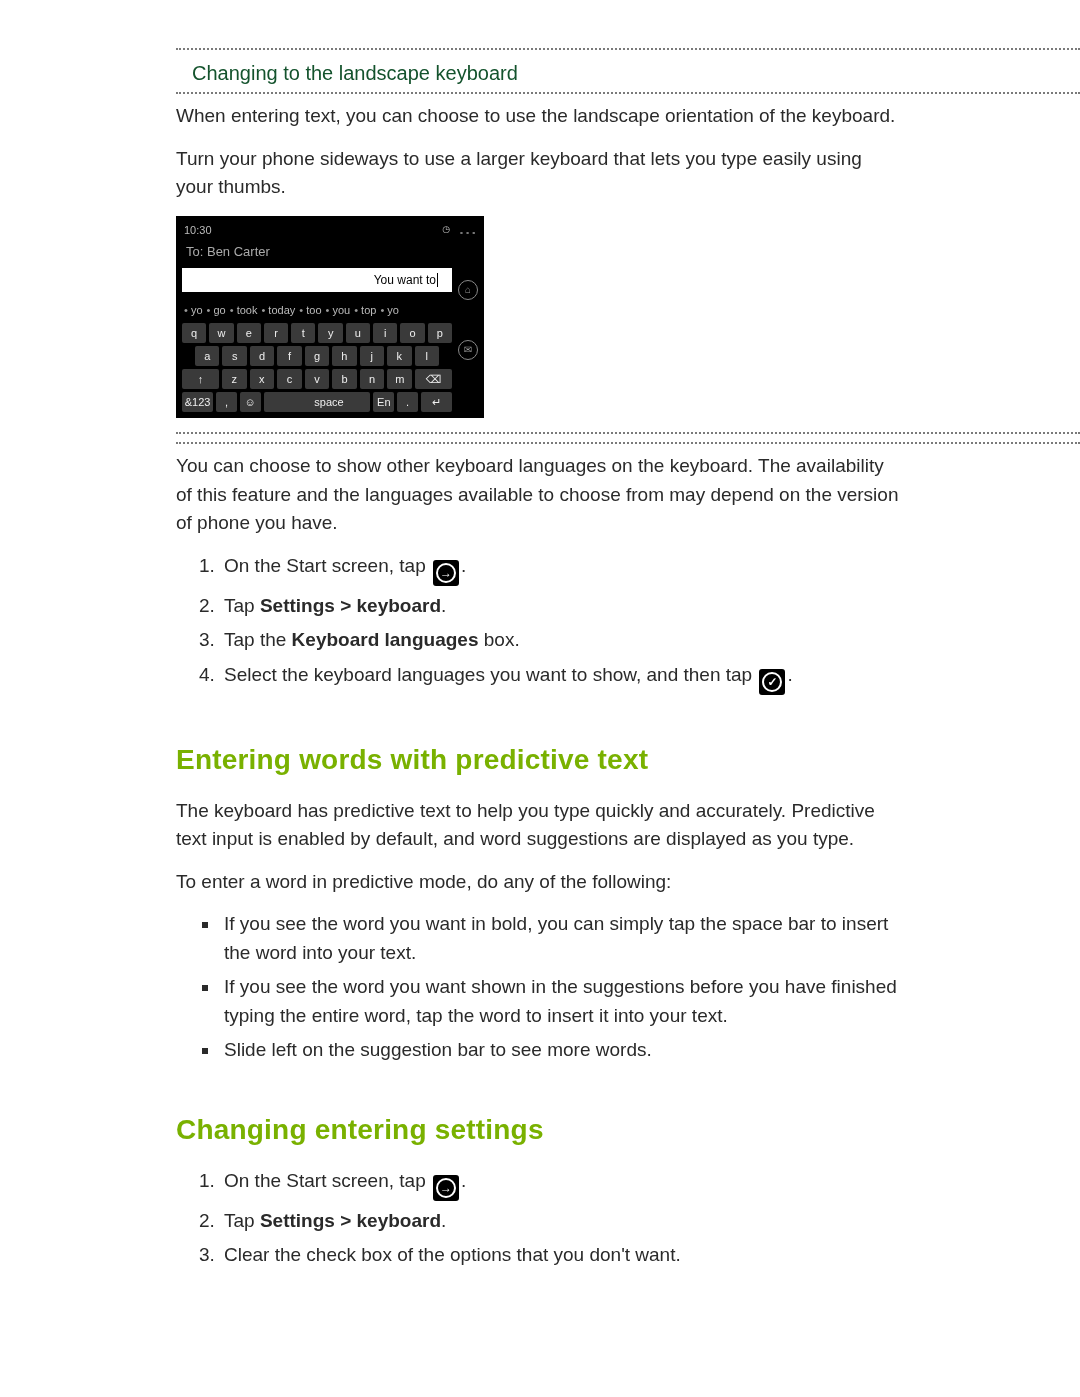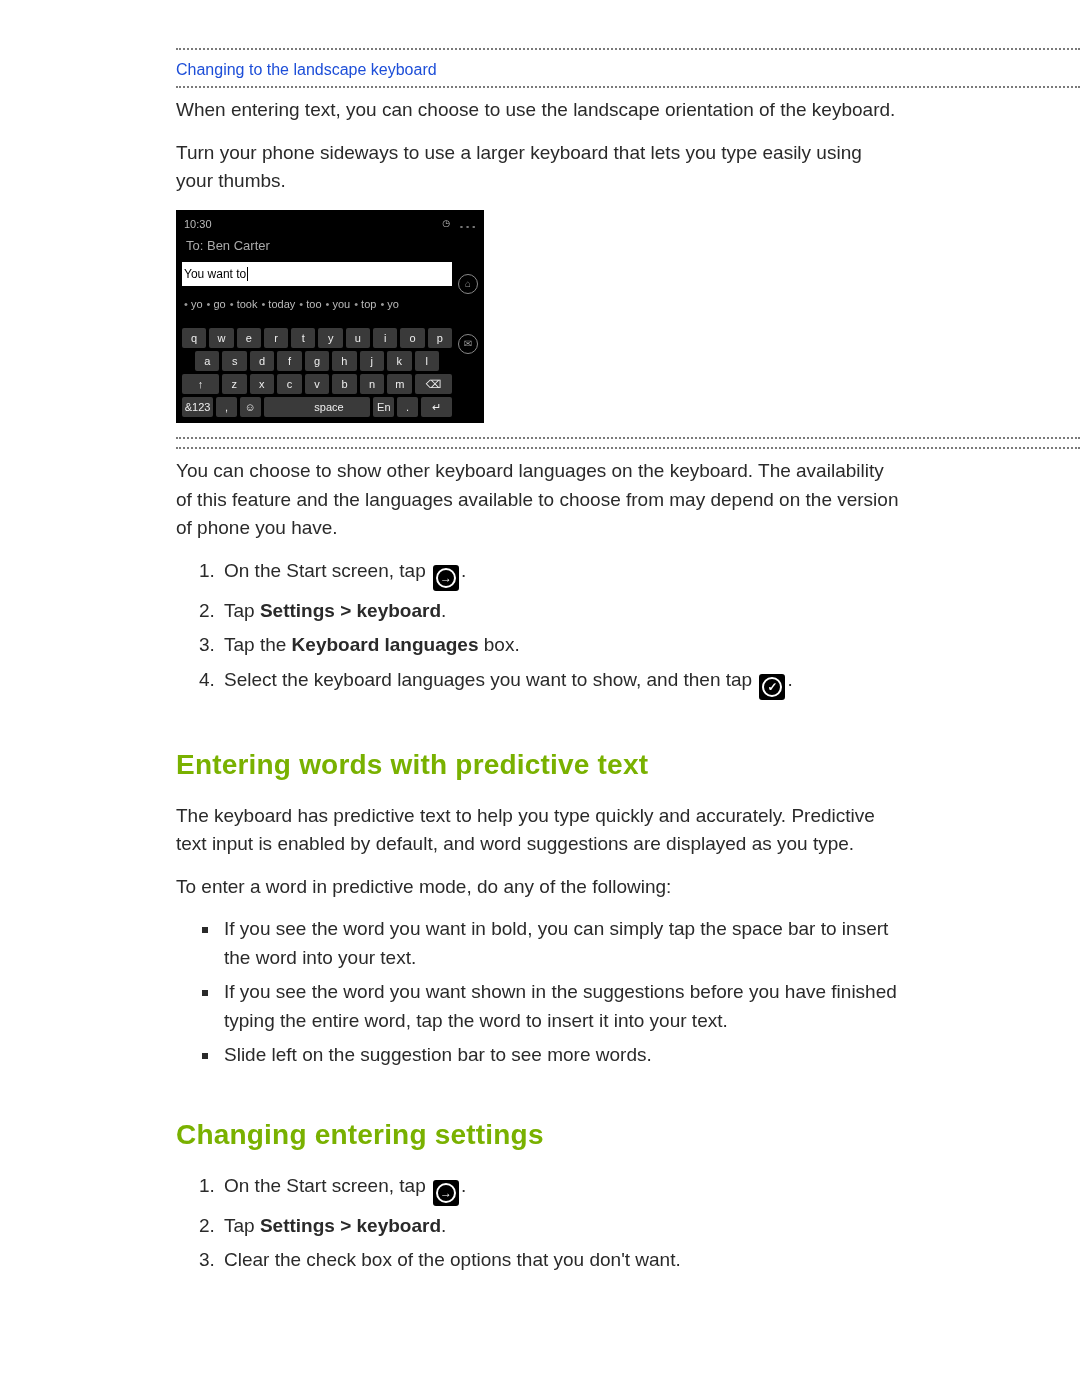--- a/index.html
+++ b/index.html
@@ -21,23 +21,23 @@
   .content {
     margin: 0 176px;
   }
   .header-line {
     font-size: 15px;
     color: #555;
     margin-bottom: 12px;
   }
   .header-line .pnum { margin-right: 20px; }
   .section-sub {
-    font-size: 16px;
-    color: #1d4ed8;
-    margin: 6px 0 4px 0;
+    font-size: 20px;
+    color: #14532d;
+    margin: 6px 0 4px 16px;
     font-weight: 400;
   }
   .dotted {
     border: none;
     border-top: 2px dotted #7a7a7a;
     margin: 2px -176px 8px 0;
   }
   .dotted.left-in { margin-left: 0; }
   p { margin: 8px 0 14px 0; }
   .big-heading {
@@ -86,26 +86,27 @@
     padding: 6px 32px 6px 6px;
     box-sizing: border-box;
   }
   .phone-fig .status {
     display: flex; justify-content: space-between; align-items: center;
     font-size: 11px; color: #bbb; padding: 0 2px 4px 2px;
   }
   .phone-fig .to-line { color:#aaa; font-size:13px; padding:0 4px 4px 4px; }
   .phone-fig .input-box {
     background: #fff; color:#000; height: 24px;
-    padding: 3px 2px; box-sizing: border-box; margin: 2px 0 8px 0;
+    padding: 3px 14px; box-sizing: border-box; margin: 2px 0 8px 0;
     font-size: 12px;
+    text-align: right;
   }
   .sugg-row {
     white-space: nowrap;
-    color:#bbb; font-size:11px; padding: 2px 0 16px 2px;
+    color:#bbb; font-size:11px; padding: 2px 0 5px 2px;
     overflow: hidden;
   }
   .sugg-row .sugg-item::before { content:"• "; color:#999;}
   .sugg-row .sugg-item { margin-right:4px; }
   .kbd { display:flex; flex-direction:column; gap:3px; }
   .krow { display:flex; gap:3px; }
   .key {
     background:#3a3a3a; color:#eee; border-radius:2px;
     flex:1; height:20px; display:flex; align-items:center; justify-content:center;
     font-size:11px;

